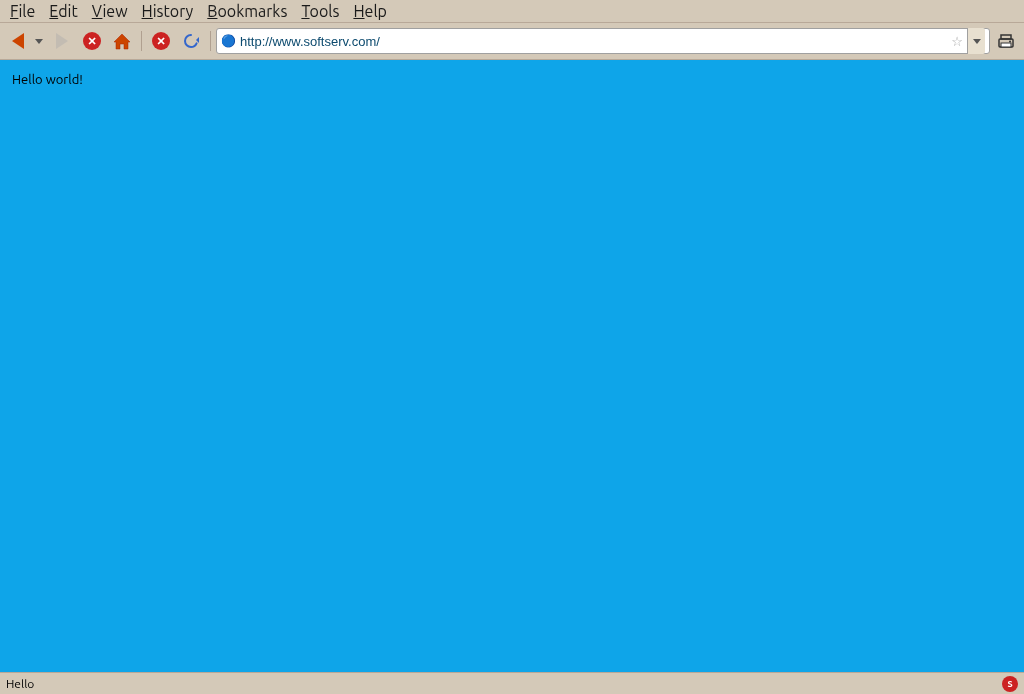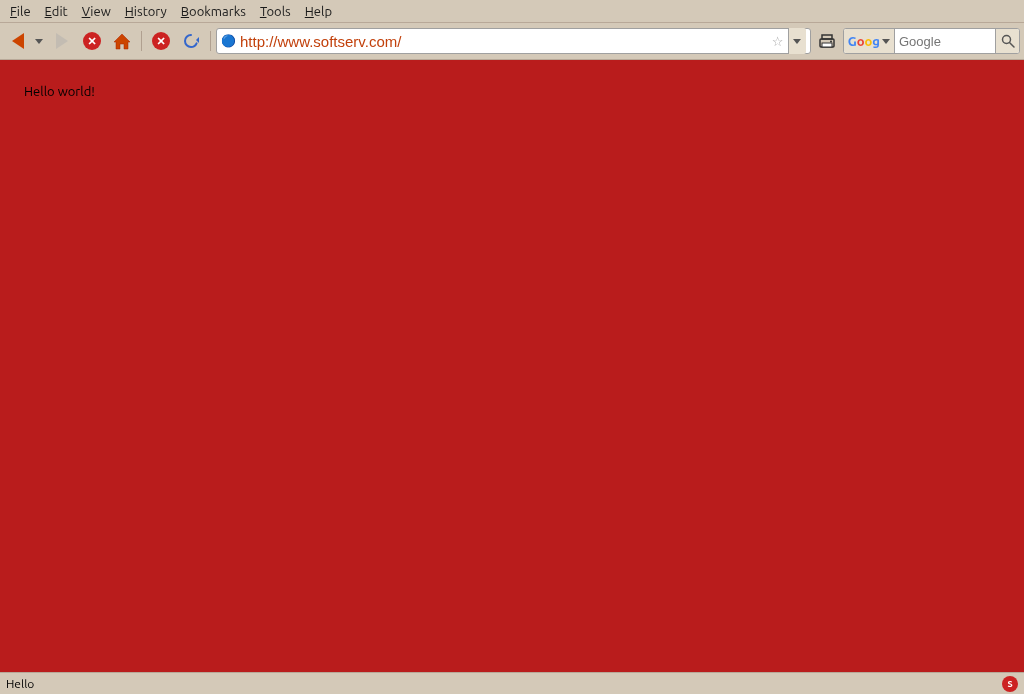--- a/index.html
+++ b/index.html
@@ -24,21 +24,21 @@
       background: #d4c9b8;
       display: flex;
       align-items: center;
       padding: 2px 4px;
       height: 22px;
       gap: 2px;
     }
 
     .menu-item {
       padding: 2px 6px;
-      font-size: 13px;
+      font-size: 16px;
       color: #1a1a1a;
       cursor: pointer;
       border-radius: 2px;
     }
 
     .menu-item u {
       text-decoration: underline;
     }
 
     
@@ -124,23 +124,23 @@
     .address-bar-icon {
       margin-right: 4px;
       color: #666;
       font-size: 12px;
     }
 
     .address-input {
       flex: 1;
       border: none;
       outline: none;
-      font-size: 15px;
-      background: transparent;
-      color: #c2410c;
+      font-size: 13px;
+      background: transparent;
+      color: #0c4a6e;
     }
 
     .star-btn {
       width: 20px;
       height: 26px;
       display: flex;
       align-items: center;
       justify-content: center;
       cursor: pointer;
       color: #aaa;
@@ -199,22 +199,22 @@
       align-items: center;
       justify-content: center;
       cursor: pointer;
       background: #e8e0d0;
       border-left: 1px solid #a0a0a0;
     }
 
     
     .content-area {
       flex: 1;
-      background: #b91c1c;
-      padding: 24px;
+      background: #0ea5e9;
+      padding: 12px;
       overflow: auto;
     }
 
     
     .status-bar {
       background: #d4c9b8;
       border-top: 1px solid #b8a898;
       height: 22px;
       display: flex;
       align-items: center;
@@ -343,35 +343,20 @@
 
   <button class="toolbar-btn" title="Print">
     <svg width="18" height="18" viewBox="0 0 18 18">
       <rect x="2" y="7" width="14" height="8" rx="1" fill="none" stroke="#333" stroke-width="1.5"></rect>
       <rect x="4" y="11" width="10" height="4" fill="white" stroke="#333" stroke-width="1"></rect>
       <rect x="4" y="3" width="10" height="4" fill="none" stroke="#333" stroke-width="1.5"></rect>
       <circle cx="13" cy="9.5" r="1" fill="#333"></circle>
     </svg>
   </button>
 
-  <div class="search-bar-container">
-    <div class="search-engine-btn">
-      <span>
-        <span class="g-blue" style="font-weight:bold;font-size:13px;">G</span><span class="g-red" style="font-weight:bold;font-size:13px;">o</span><span class="g-yellow" style="font-weight:bold;font-size:13px;">o</span><span class="g-blue" style="font-weight:bold;font-size:13px;">g</span>
-      </span>
-      <div class="chevron-down"></div>
-    </div>
-    <input class="search-input" type="text" placeholder="Google" style="">
-    <div class="search-go-btn">
-      <svg width="14" height="14" viewBox="0 0 14 14">
-        <circle cx="5.5" cy="5.5" r="4" fill="none" stroke="#555" stroke-width="1.5"></circle>
-        <line x1="8.5" y1="8.5" x2="13" y2="13" stroke="#555" stroke-width="1.5" stroke-linecap="round"></line>
-      </svg>
-    </div>
-  </div>
 
 </div>
 
 <div class="content-area">
   <span>Hello world!</span>
 </div>
 
 <div class="status-bar">
   <span>Hello</span>
   <div style="display:flex;align-items:center;gap:4px;">

